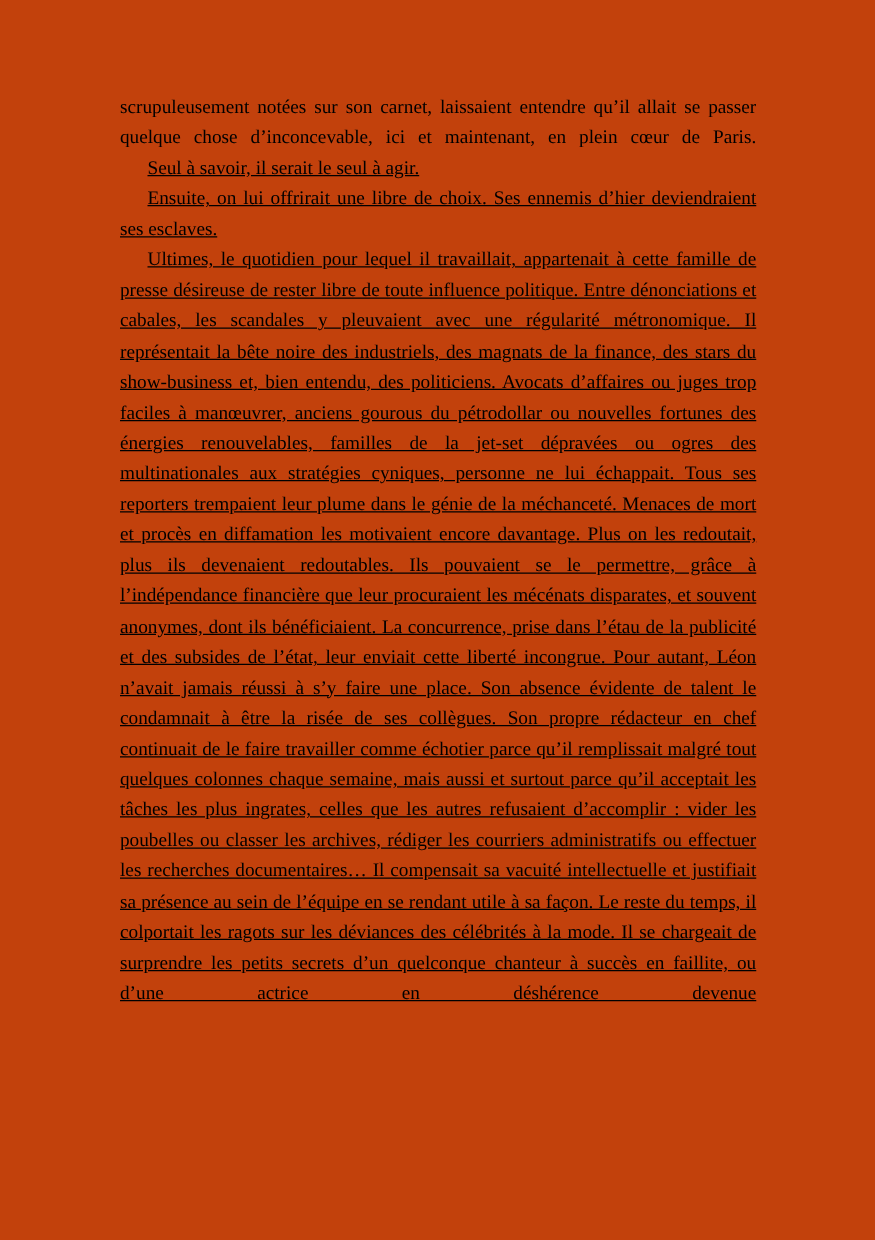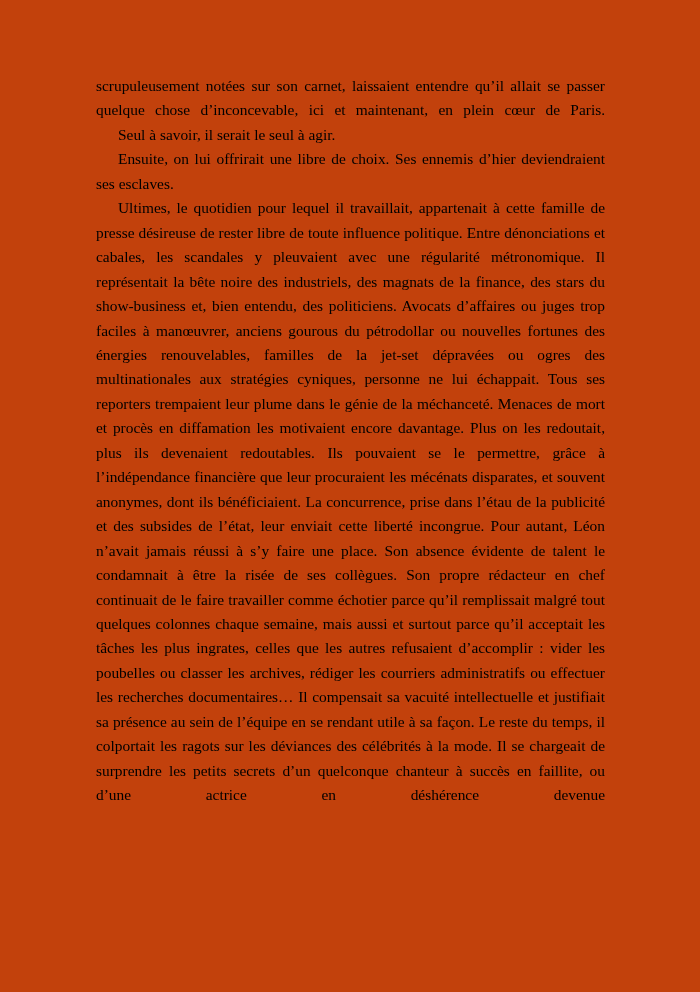--- a/index.html
+++ b/index.html
@@ -38,20 +38,21 @@
   }
   .para {
     margin: 0;
     padding: 0;
     text-align: justify;
     text-align-last: left;
     white-space: normal;
   }
   .para.indent {
     text-indent: 22px;
+    text-decoration: underline;
   }
   
   .para.runon {
     text-align-last: justify;
   }
 </style>
 </head>
 <body>
 
 <div class="page">

